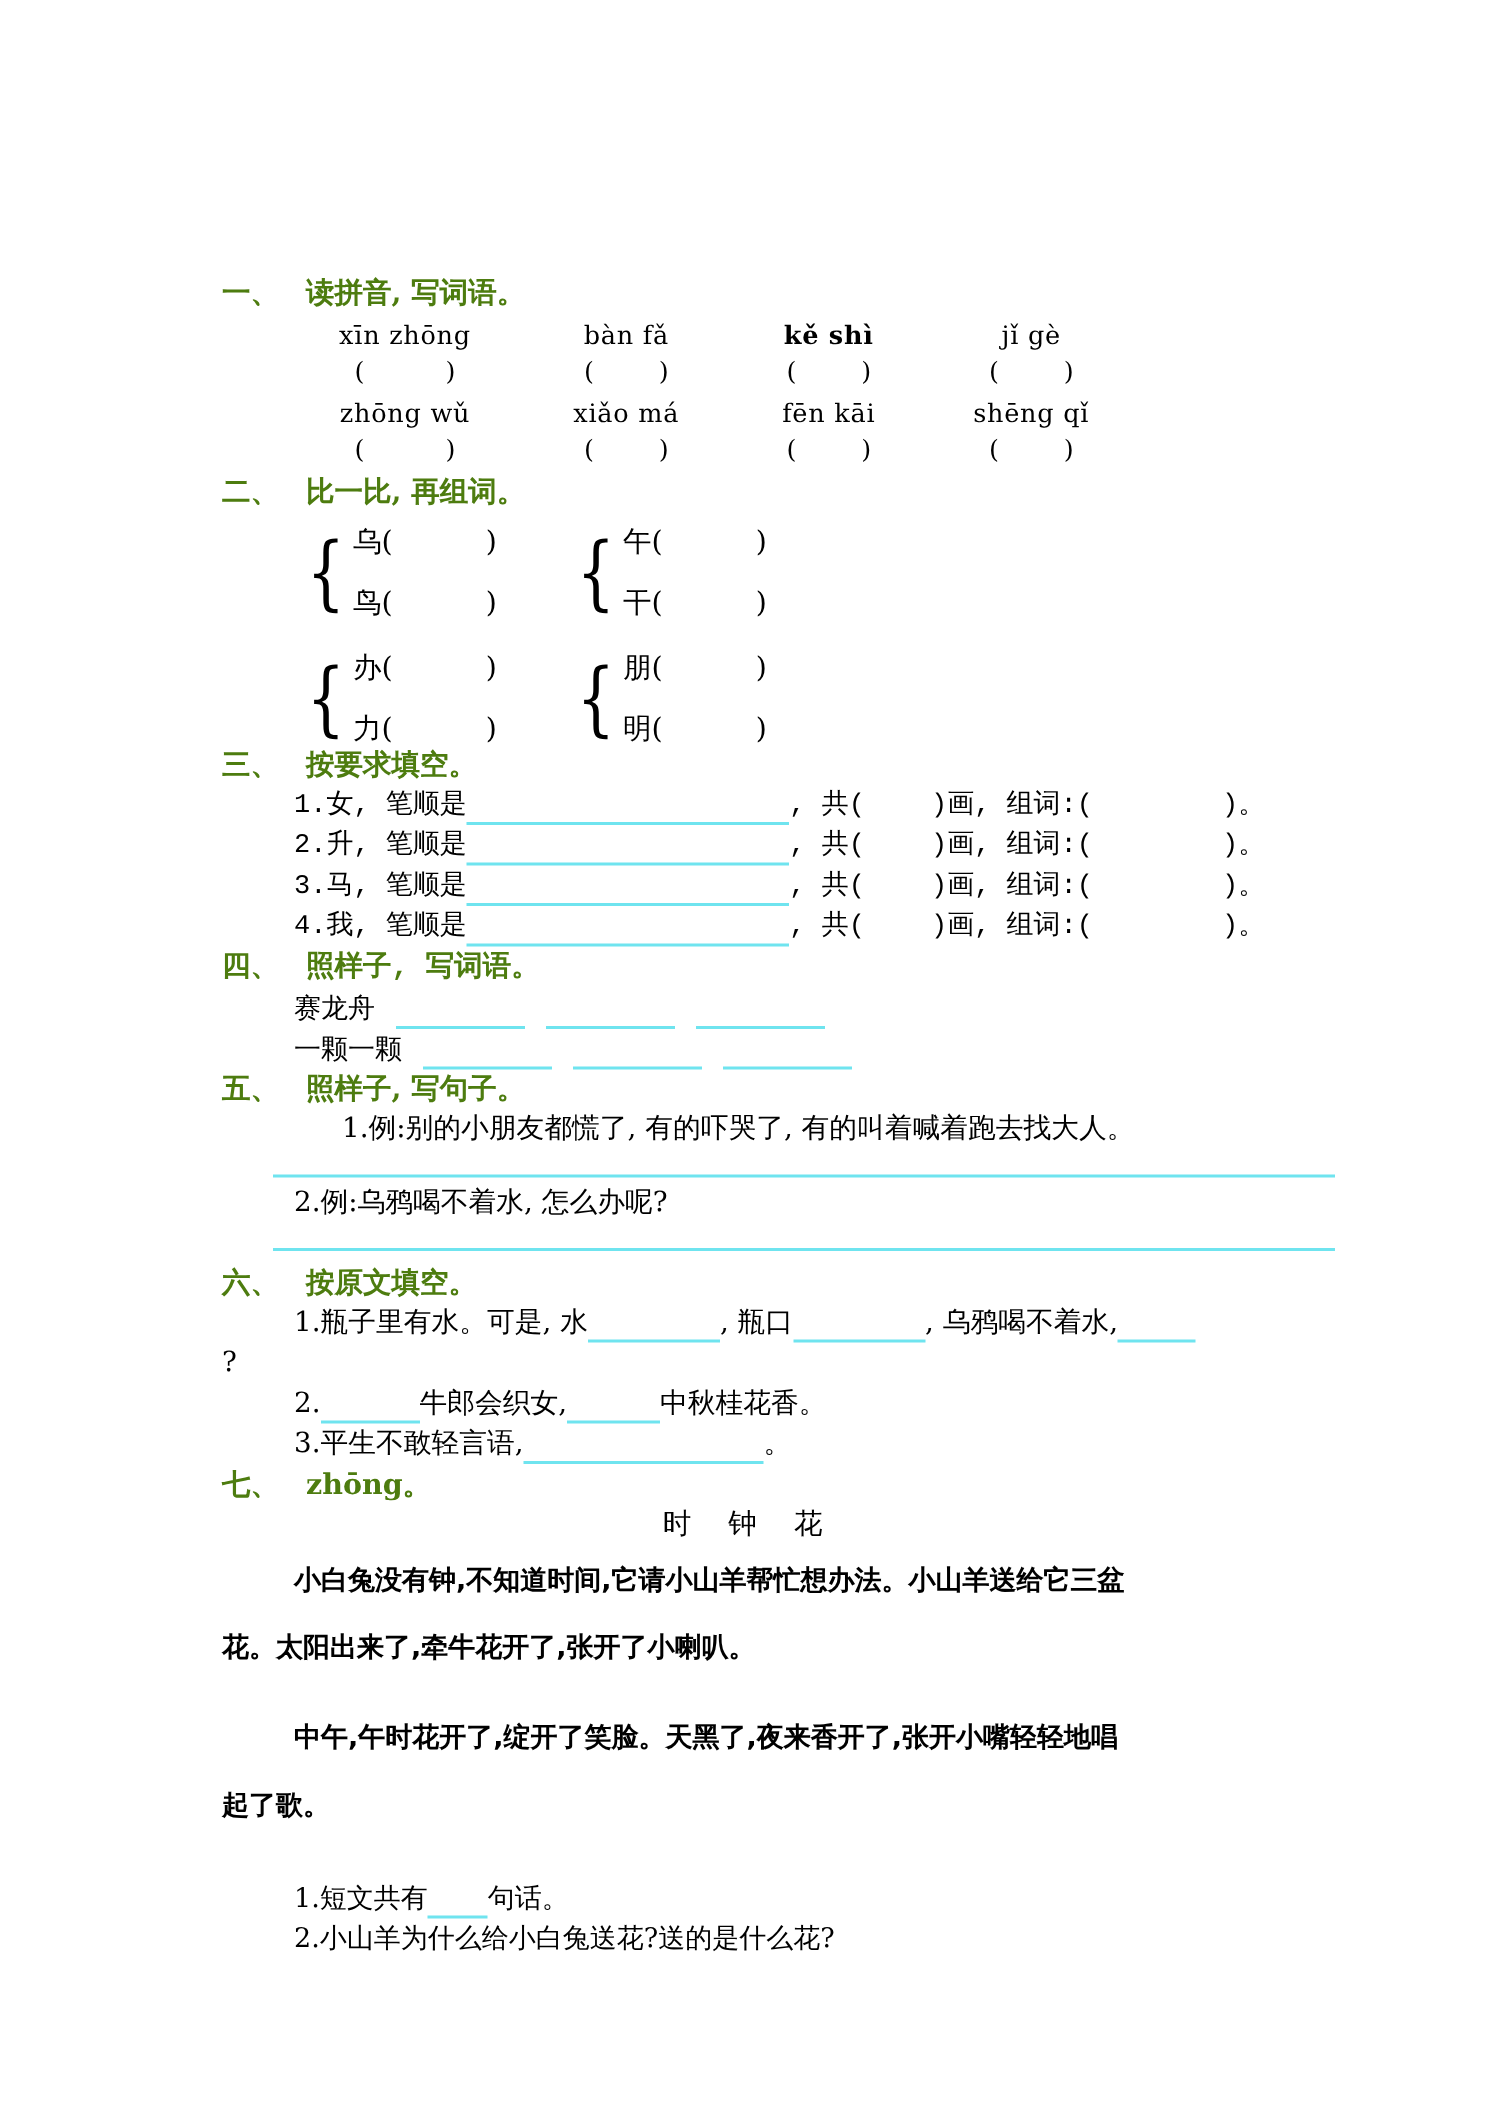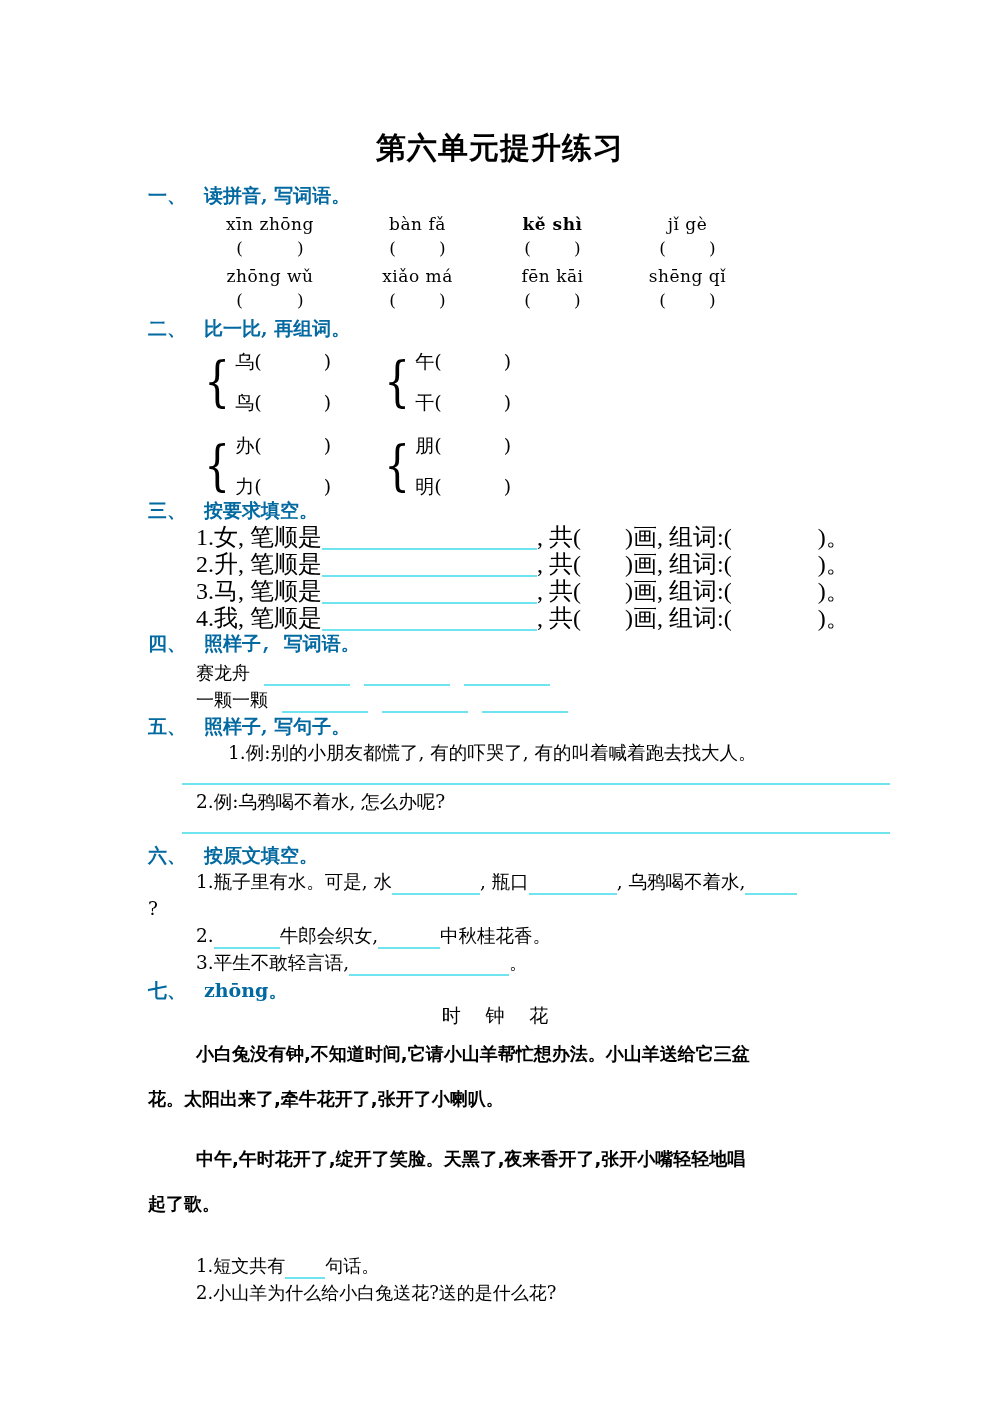--- a/index.html
+++ b/index.html
@@ -31,21 +31,21 @@
     text-align: center;
     font-family: "DejaVu Serif", "Liberation Serif", serif;
     font-size: 30px;
     font-weight: bold;
     letter-spacing: 1px;
     color: #000;
   }
 
   
   .sec-head {
-    color: #0369a1;
+    color: #4d7c0f;
     font-size: 19px;
     font-weight: bold;
     font-family: "DejaVu Serif", "Liberation Serif", serif;
     white-space: nowrap;
     line-height: 26px;
   }
   .sec-head .num { display: inline-block; min-width: 56px; }
 
   
   .blk { position: absolute; }
@@ -90,25 +90,25 @@
     height: 41px;
     line-height: 41px;
     white-space: nowrap;
     font-size: 19px;
   }
   .brace-rows .r .ch { letter-spacing: 0px; }
   .brace-rows .r .gap { display: inline-block; width: 62px; }
 
   
   .s3row {
-    font-size: 24px;
+    font-size: 18px;
     white-space: nowrap;
     height: 26px;
     line-height: 26px;
-    font-family: Liberation Serif, serif;
+    font-family: Liberation Mono, monospace;
   }
   .ul {
     display: inline-block;
     border-bottom: 2px solid #6fe4ef;
     vertical-align: bottom;
     height: 19px;
   }
   .ul-thin {
     display: inline-block;
     border-bottom: 2px solid #6fe4ef;
@@ -167,21 +167,20 @@
     white-space: nowrap;
     font-family: "DejaVu Serif", "Liberation Serif", serif;
     line-height: 26px;
   }
 </style>
 </head>
 <body>
 
 <div class="page">
 
-  <div class="doc-title">第六单元提升练习</div>
 
   <div class="blk sec-head" style="top:182px; left:148px;">
     <span class="num">一、</span><span>读拼音, 写词语。</span>
   </div>
 
   <div class="blk py-row" style="top:212px; left:190px;">
     <span class="py-cell" style="width:160px;">xīn  zhōng</span><span class="py-cell" style="width:135px;">bàn fǎ</span><span class="py-cell" style="width:135px;font-weight:bold;">kě shì</span><span class="py-cell" style="width:135px;">jǐ gè</span>
   </div>
   <div class="blk paren-row" style="top:236px; left:190px;">
     <span class="paren-cell" style="width:160px;">(&nbsp;&nbsp;&nbsp;&nbsp;&nbsp;&nbsp;&nbsp;&nbsp;&nbsp;&nbsp;)</span><span class="paren-cell" style="width:135px;">(&nbsp;&nbsp;&nbsp;&nbsp;&nbsp;&nbsp;&nbsp;&nbsp;)</span><span class="paren-cell" style="width:135px;">(&nbsp;&nbsp;&nbsp;&nbsp;&nbsp;&nbsp;&nbsp;&nbsp;)</span><span class="paren-cell" style="width:135px;">(&nbsp;&nbsp;&nbsp;&nbsp;&nbsp;&nbsp;&nbsp;&nbsp;)</span>

